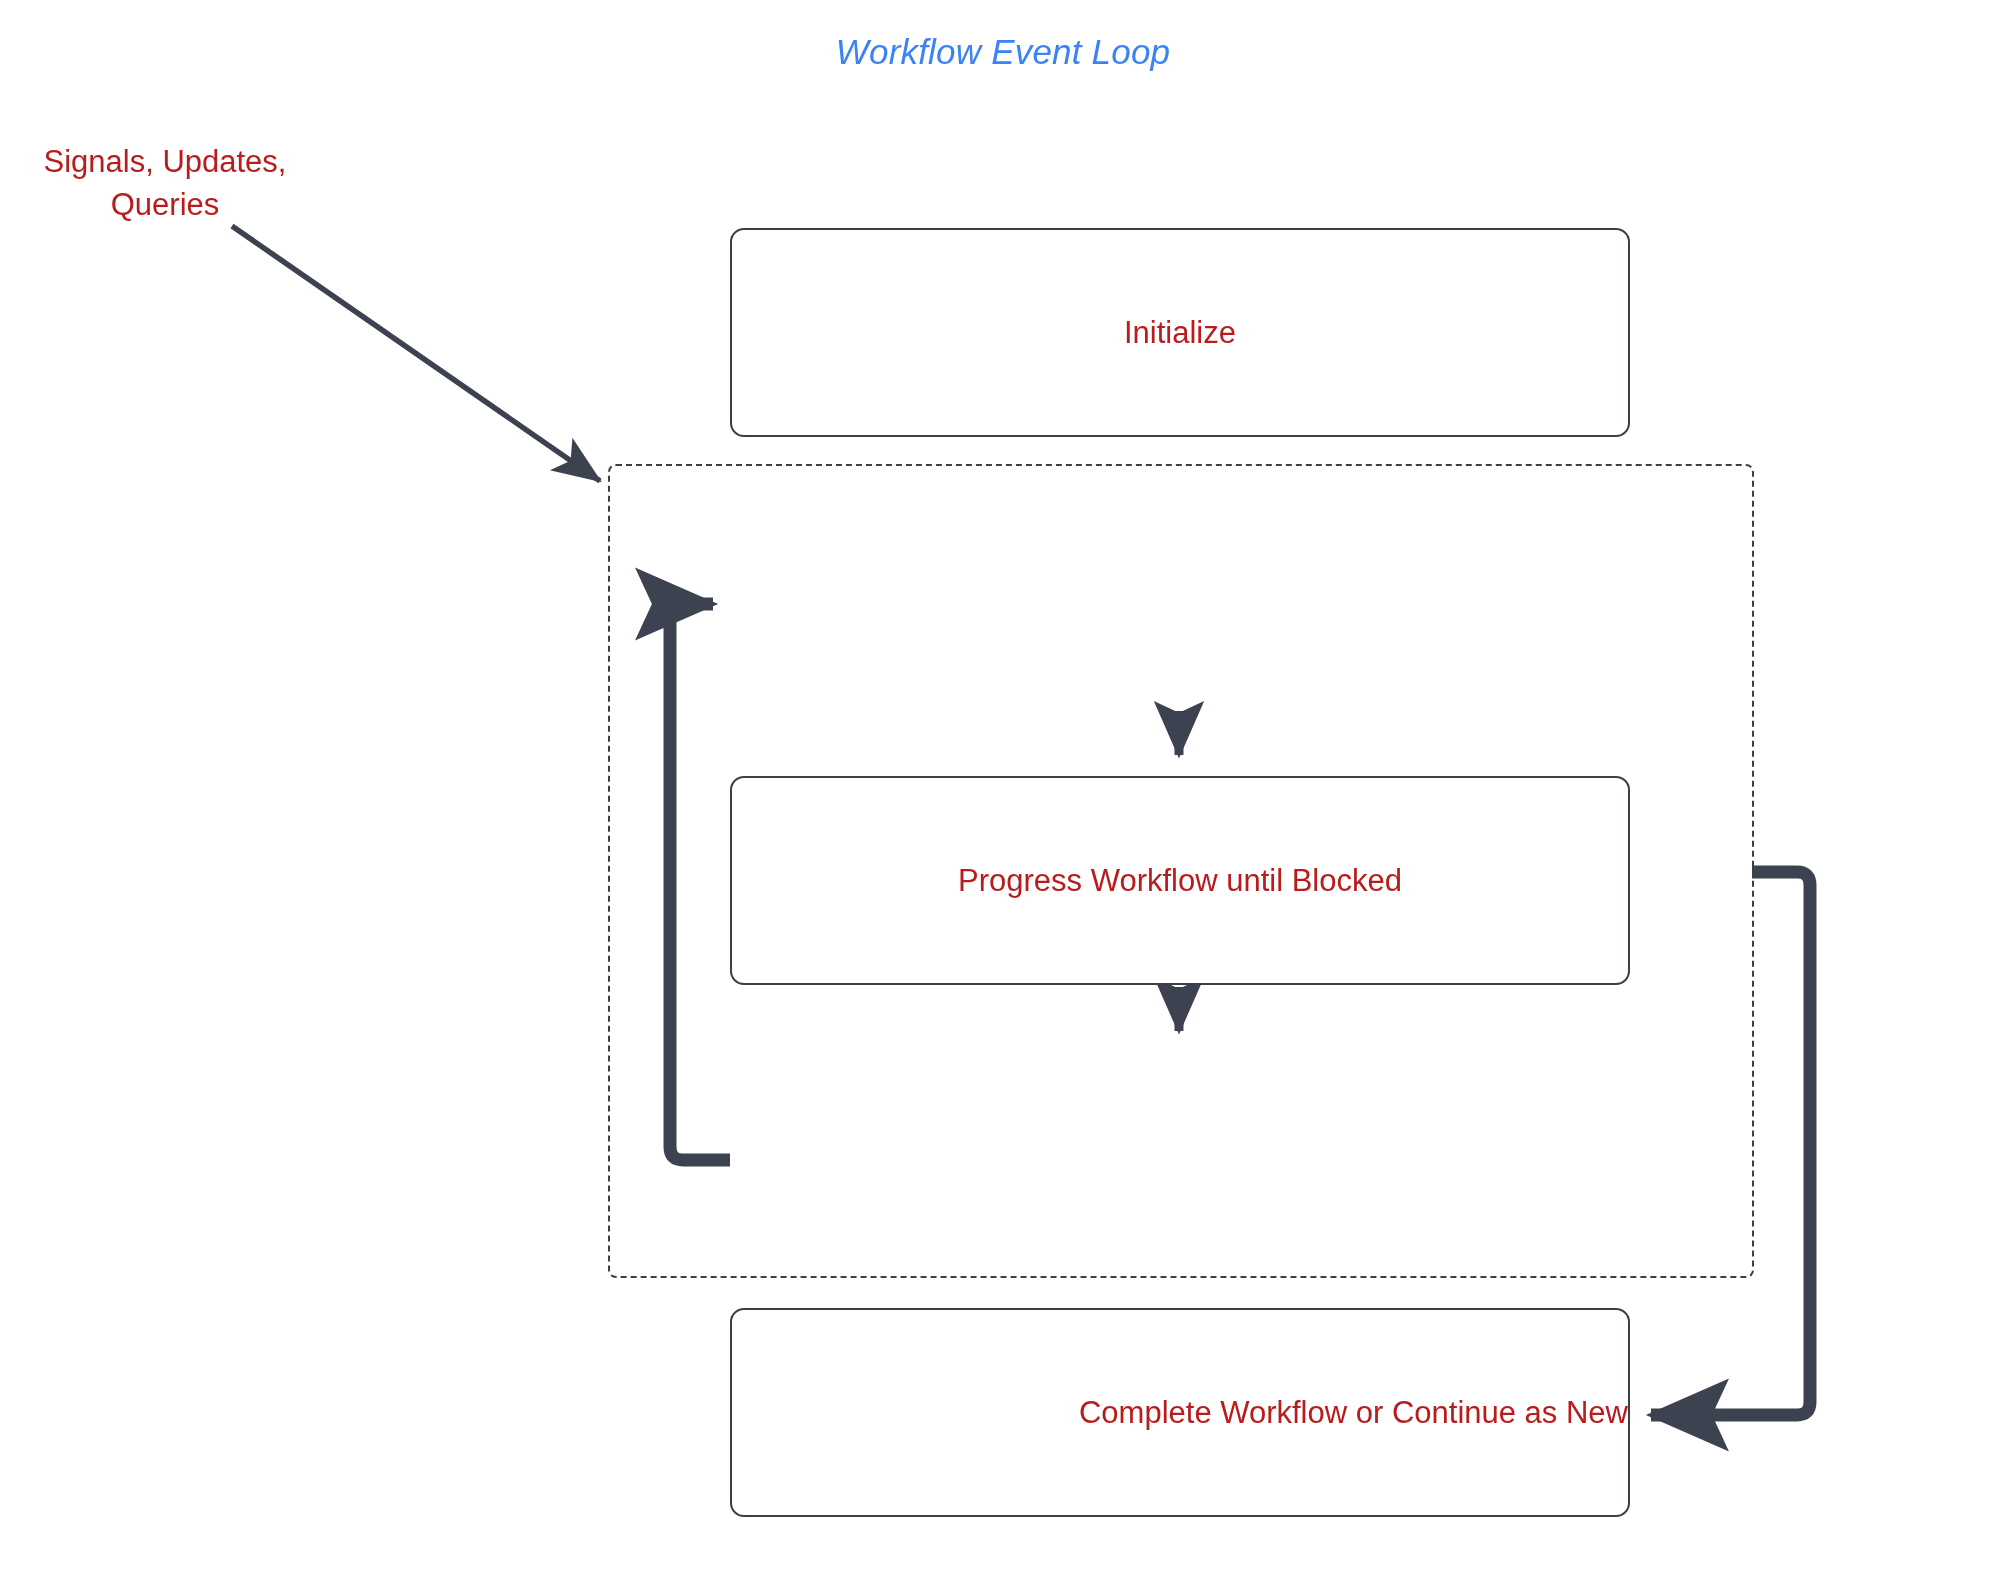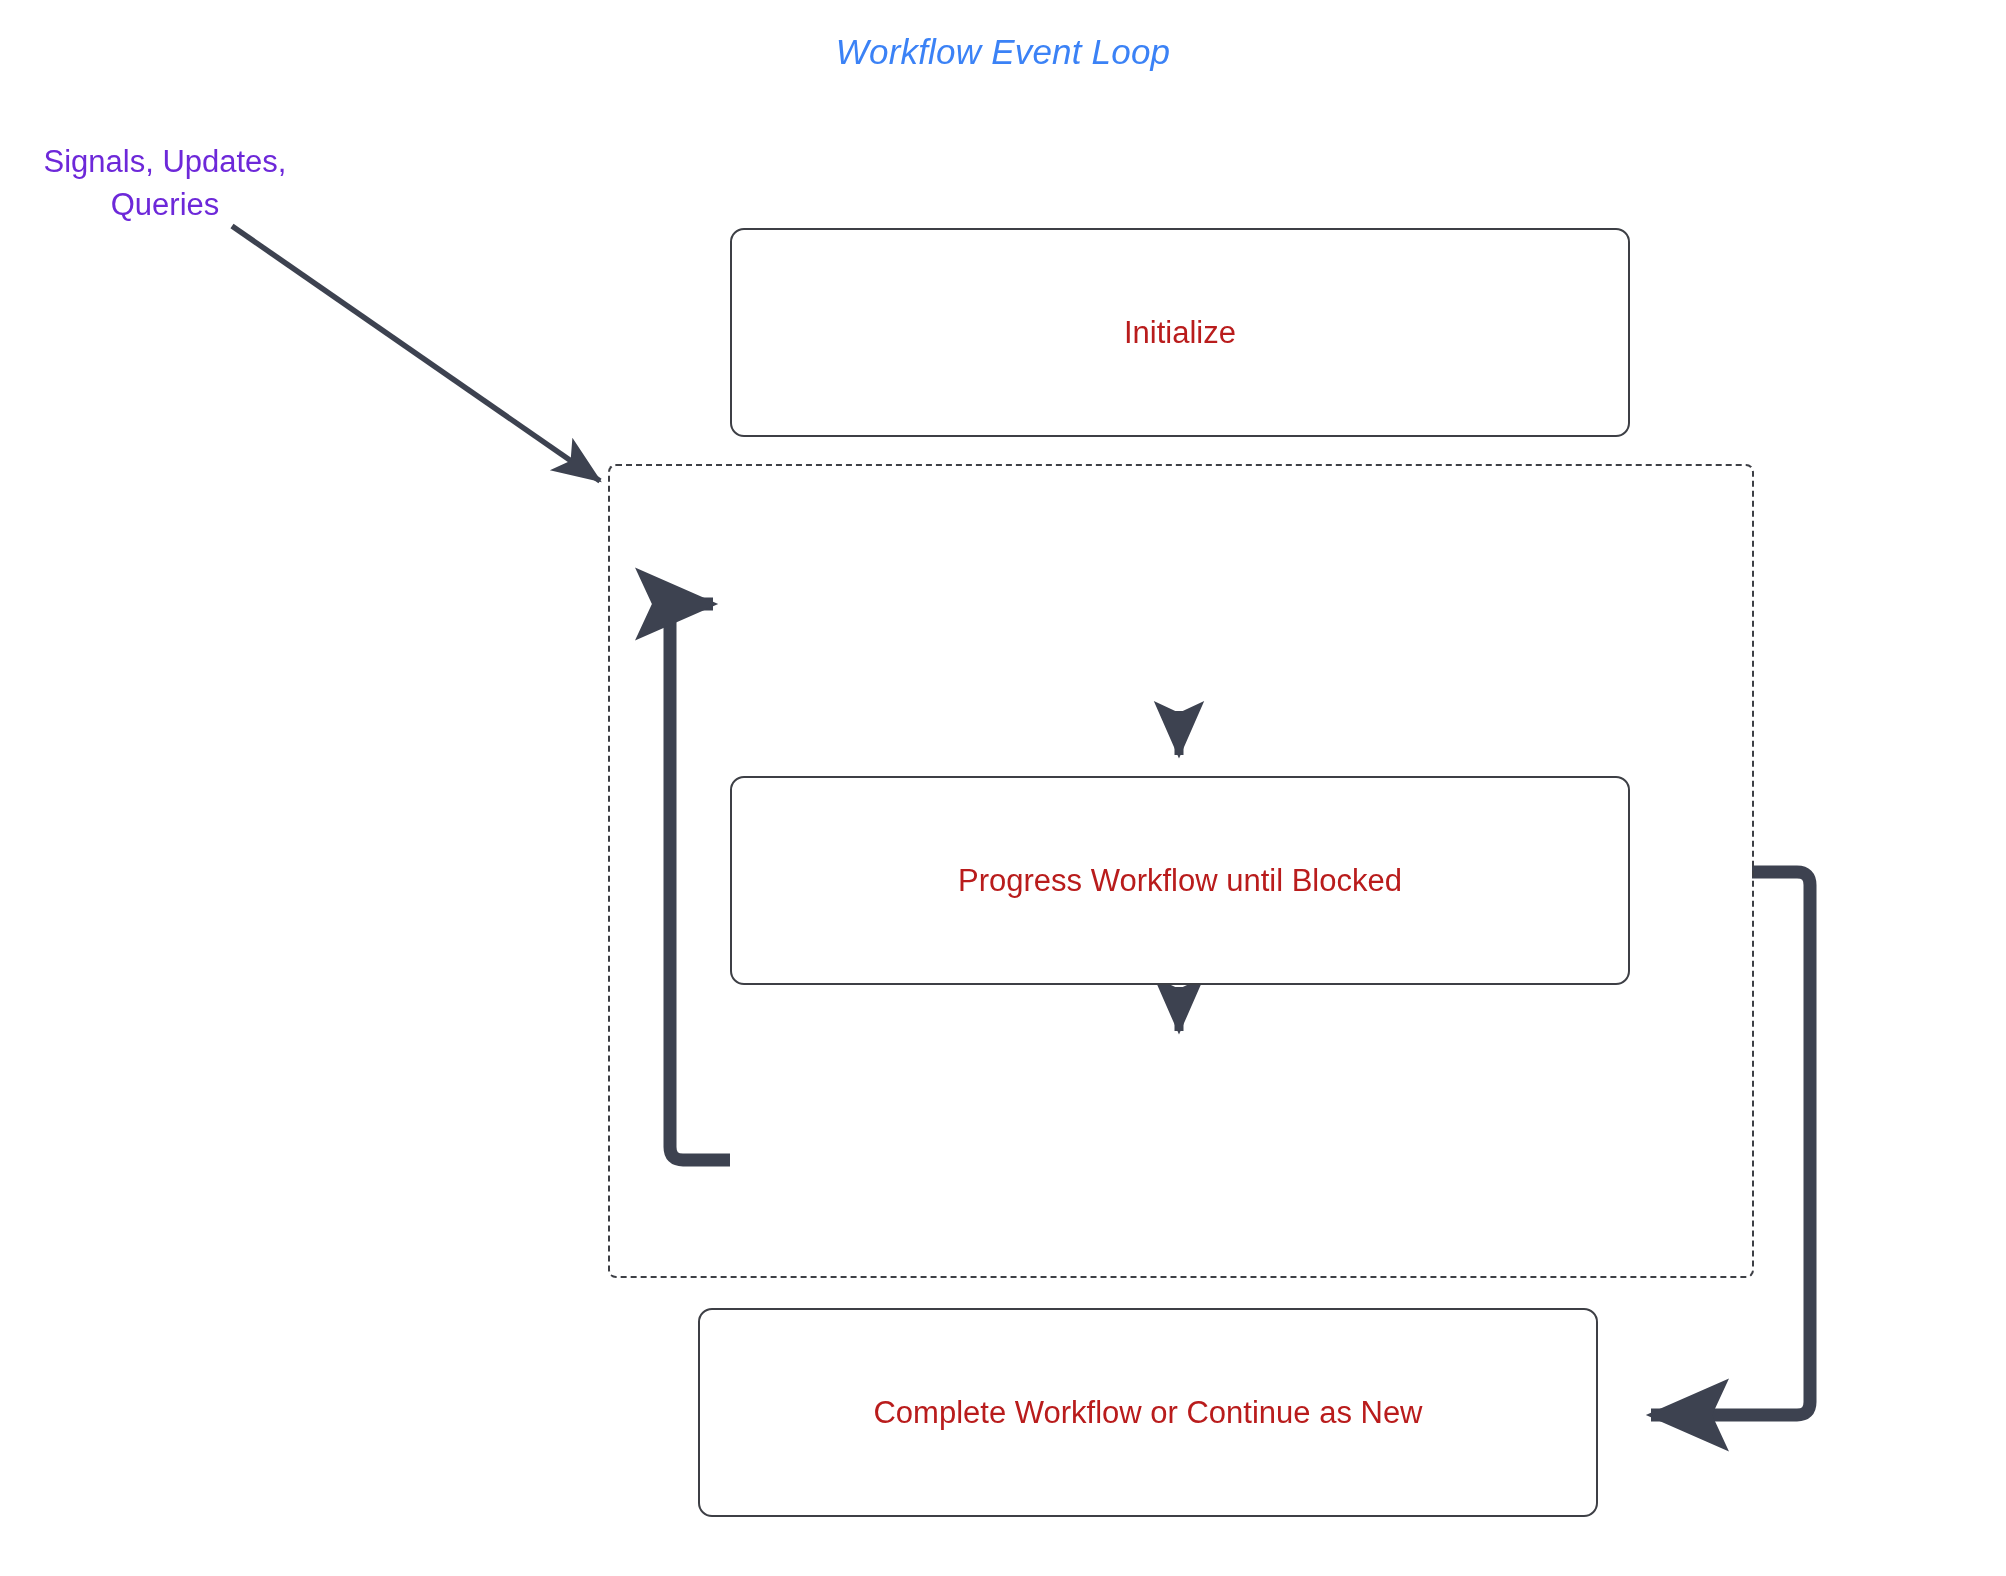--- a/index.html
+++ b/index.html
@@ -41,21 +41,21 @@
     white-space: pre;
   }
   .ext-label {
     position: absolute;
     left: 30px;
     top: 140px;
     width: 270px;
     text-align: center;
     font-size: 31px;
     line-height: 43px;
-    color: #6d28d9;
+    color: #b91c1c;
   }
   .node {
     position: absolute;
     box-sizing: border-box;
     border: 2px solid #3d3f45;
     border-radius: 14px;
     background: #ffffff;
     display: flex;
     align-items: center;
     justify-content: center;
@@ -71,21 +71,21 @@
     position: absolute;
     box-sizing: border-box;
     border: 2.5px dashed #3d3f45;
     border-radius: 8px;
     background: transparent;
   }
   #n-initialize { left: 730px; top: 228px; width: 900px; height: 209px; }
   #n-progress-signals { left: 730px; top: 500px; width: 900px; height: 209px; }
   #n-progress-workflow { left: 730px; top: 776px; width: 900px; height: 209px; }
   #n-execute-queries { left: 730px; top: 1050px; width: 900px; height: 209px; }
-  #n-complete-workflow { left: 698px; top: 1308px; width: 900px; height: 209px; }
+  #n-complete-workflow { left: 730px; top: 1308px; width: 900px; height: 209px; justify-content: flex-end; }
   #loop-box { left: 608px; top: 464px; width: 1146px; height: 814px; }
 </style>
 </head>
 <body>
 
 <div id="canvas">
 
   <div class="diagram-title">Workflow Event Loop</div>
 
   <div class="ext-label">

